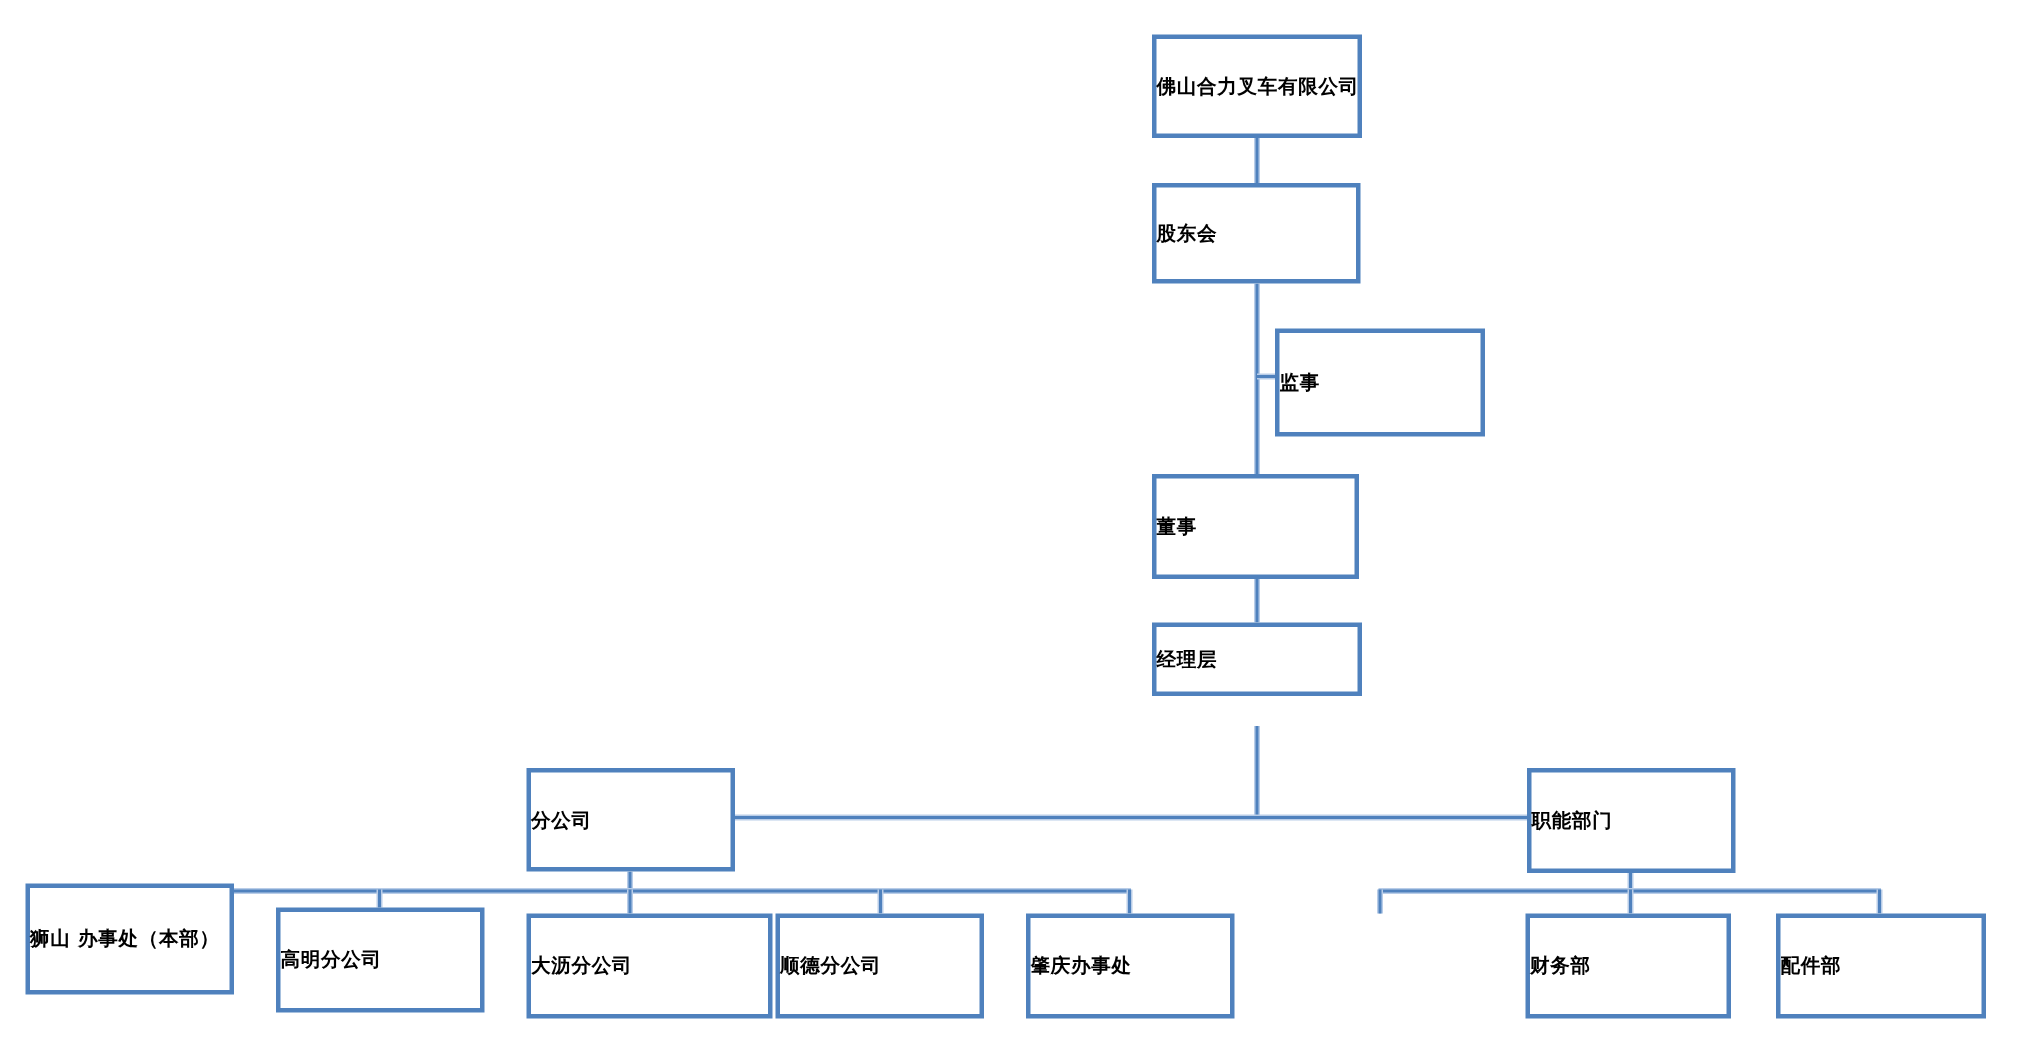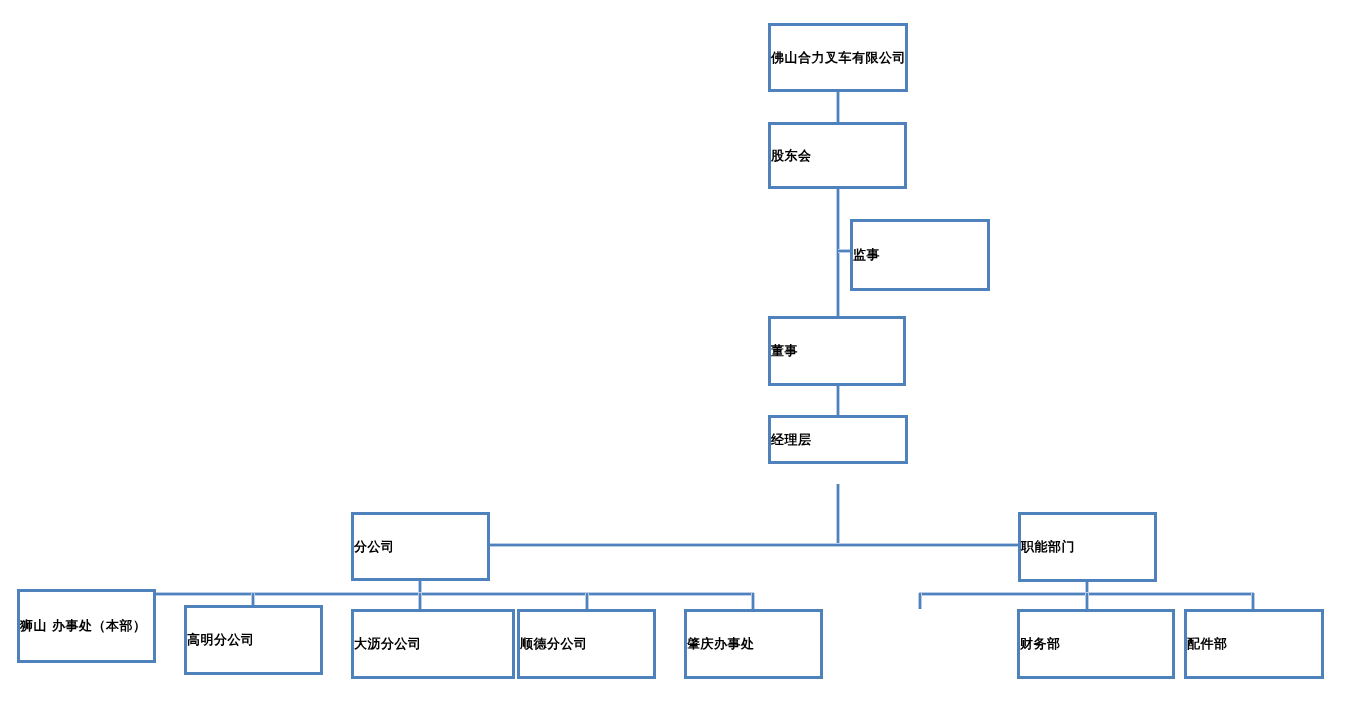--- a/index.html
+++ b/index.html
@@ -122,21 +122,21 @@
 
   <div class="node" style="left:517px;top:609px;width:139px;height:70px">
     <span class="lbl">顺德分公司</span>
   </div>
 
   <div class="node" style="left:684px;top:609px;width:139px;height:70px">
     <span class="lbl">肇庆办事处</span>
   </div>
 
 
-  <div class="node" style="left:1017px;top:609px;width:158px;height:70px">
+  <div class="node" style="left:1017px;top:609px;width:137px;height:70px">
     <span class="lbl">财务部</span>
   </div>
 
   <div class="node" style="left:1184px;top:609px;width:140px;height:70px">
     <span class="lbl">配件部</span>
   </div>
 
 </div>
 
 </body></html>

